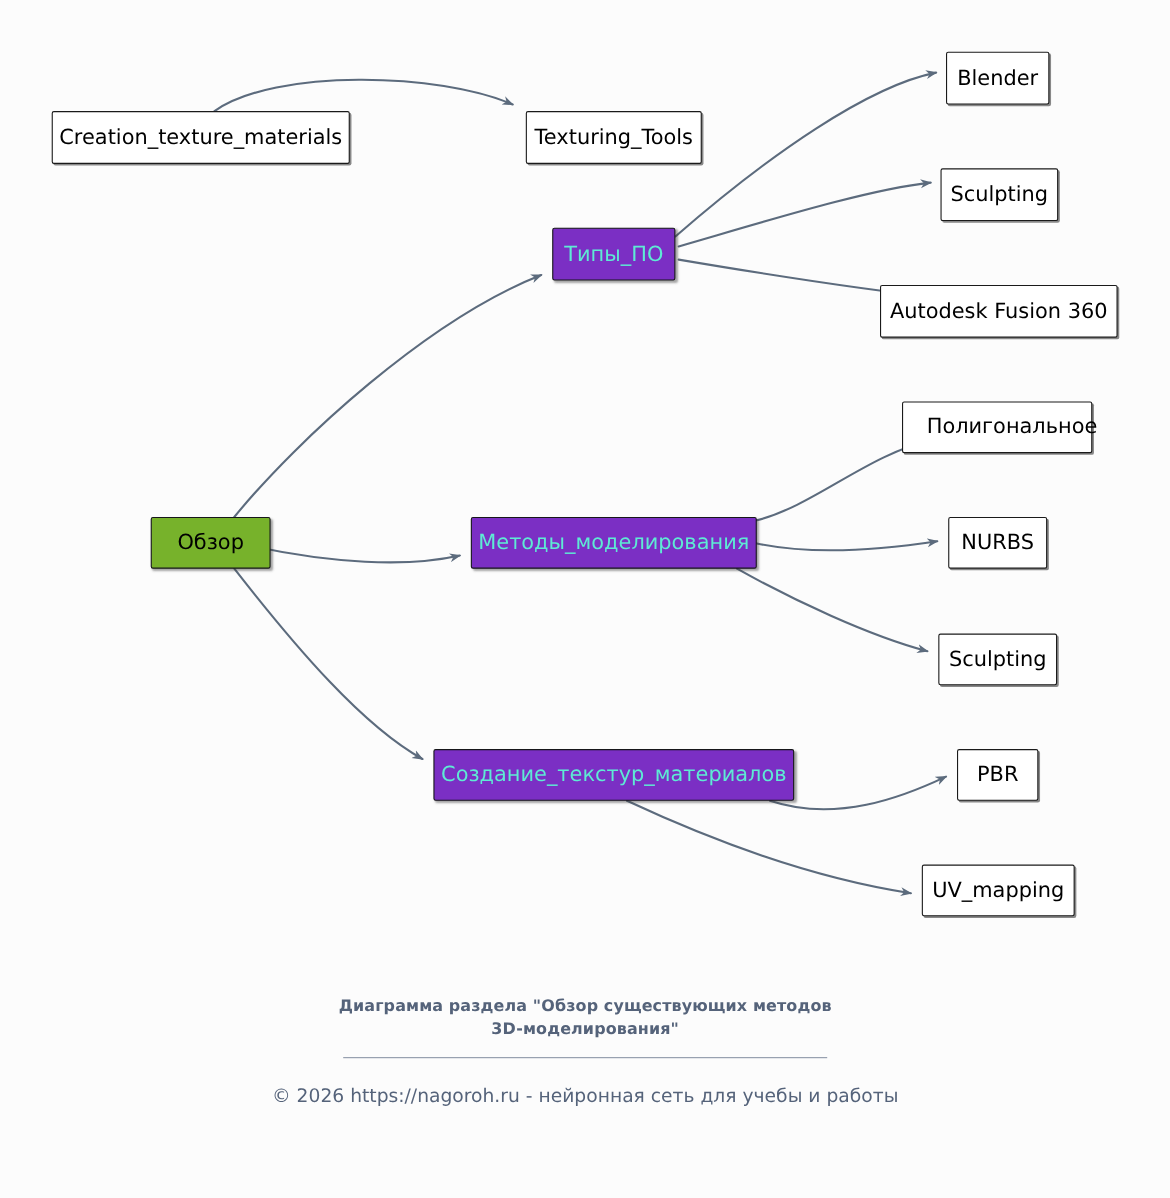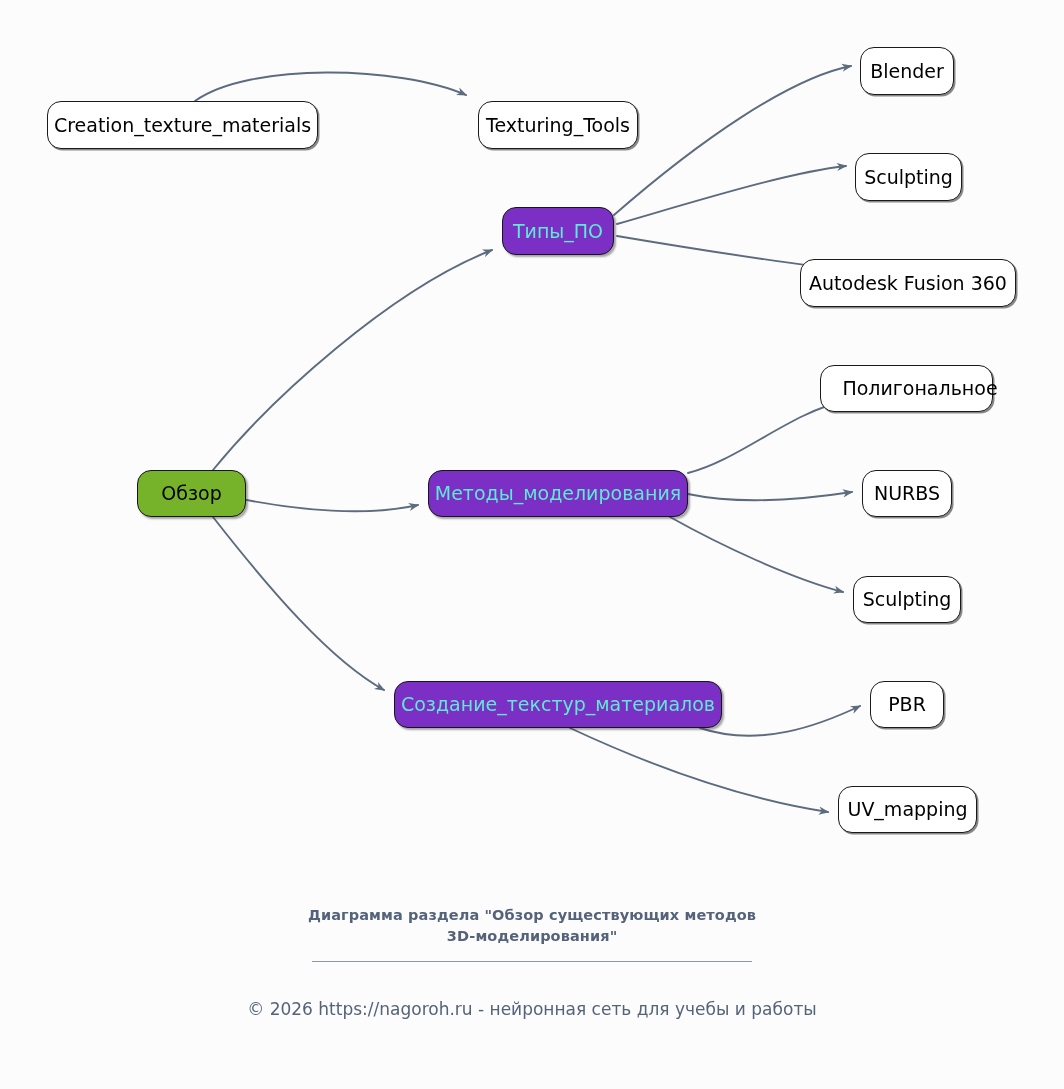--- a/index.html
+++ b/index.html
@@ -28,21 +28,21 @@
     width: 1064px;
     height: 1089px;
     pointer-events: none;
   }
   .node {
     position: absolute;
     box-sizing: border-box;
     display: flex;
     align-items: center;
     justify-content: center;
-    border-radius: 14px;
+    border-radius: 2px;
     white-space: nowrap;
     line-height: 1;
   }
   .node .node-label {
     display: block;
     line-height: 1;
   }
   .node-plain {
     background: #ffffff;
     border: 1.6px solid #1a1a1a;
@@ -78,21 +78,21 @@
     line-height: 1.45;
     letter-spacing: 0.1px;
   }
   #footer .rule {
     width: 440px;
     height: 0;
     margin: 14px auto 0 auto;
     border-top: 1.3px solid #8d97a8;
   }
   #footer .credit {
-    margin-top: 36px;
+    margin-top: 24px;
     color: #55637a;
     font-size: 17px;
     line-height: 1.3;
   }
 </style>
 </head>
 <body style="width: 1064px; height: 1089px;">
 
 <div id="canvas" style="width: 1064px; height: 1089px; background: rgb(252, 252, 252);">
 

